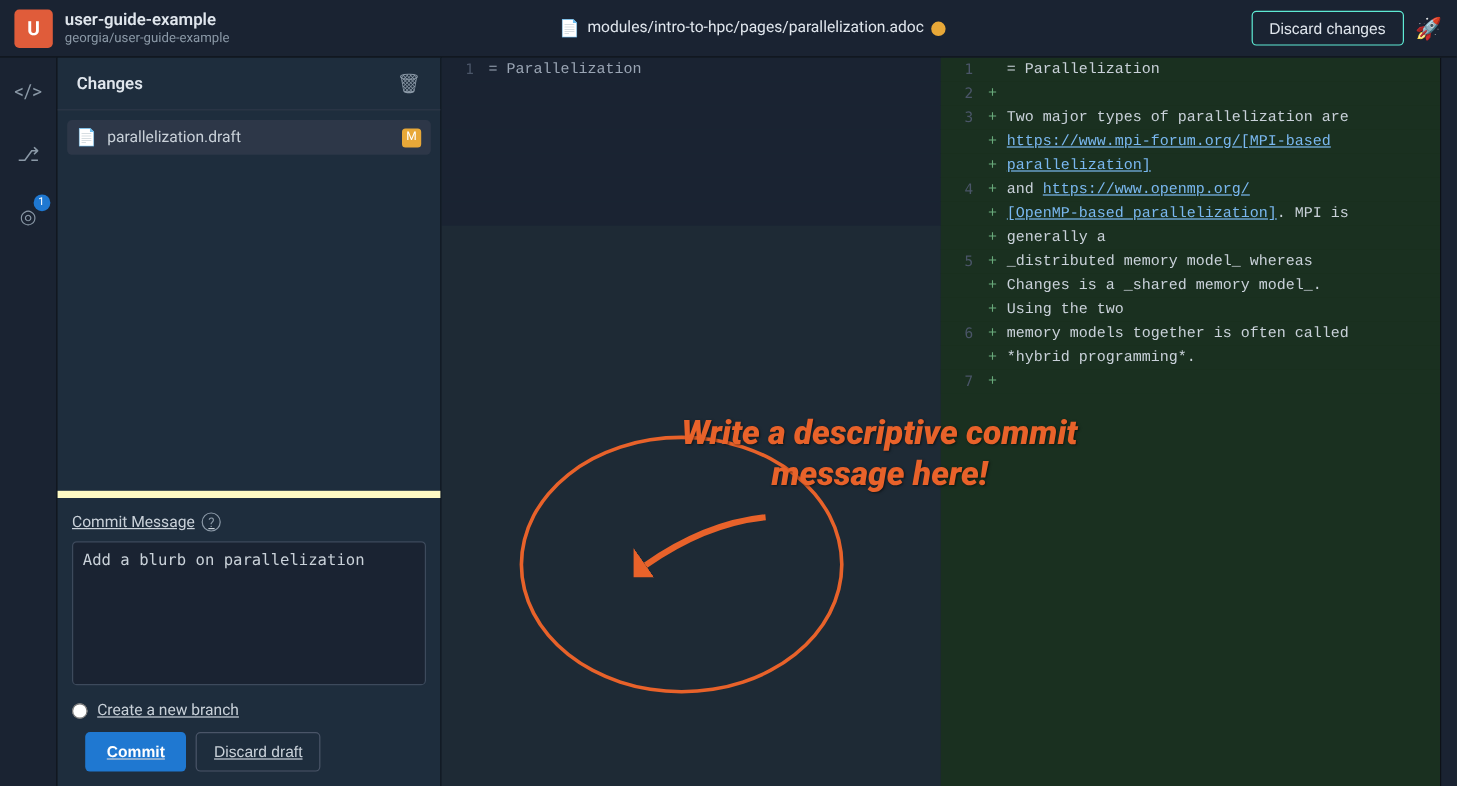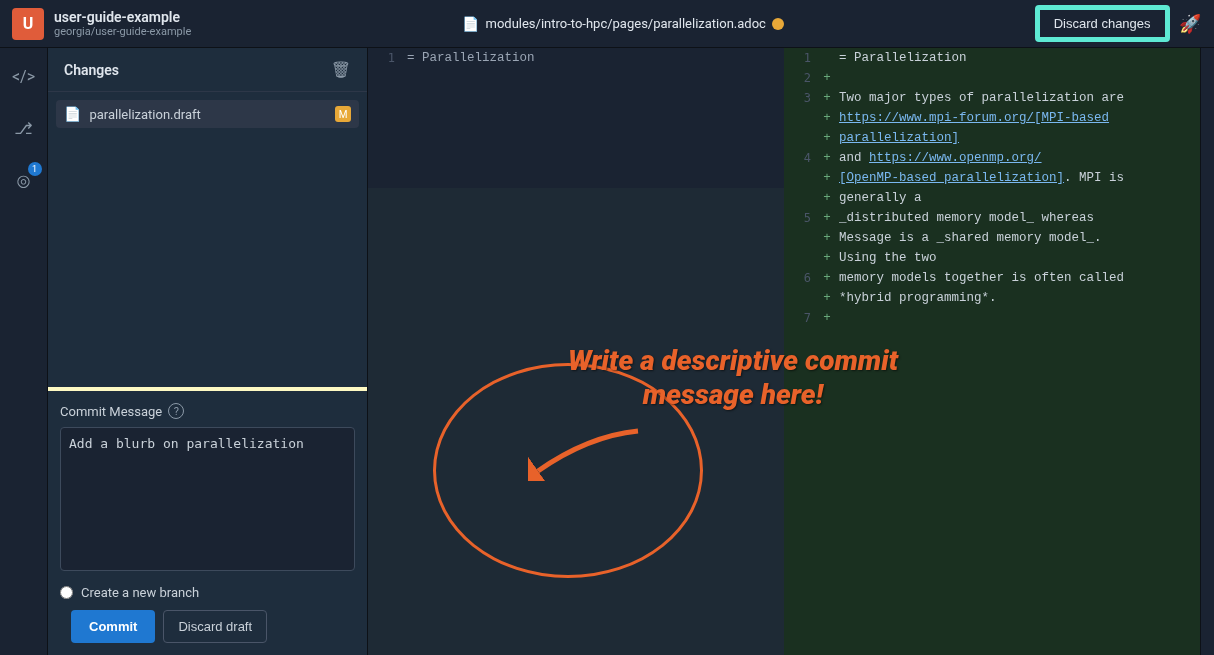--- a/index.html
+++ b/index.html
@@ -72,21 +72,21 @@
       border-radius: 50%;
       display: inline-block;
     }
     .topbar-actions {
       display: flex;
       align-items: center;
       gap: 10px;
     }
     .btn-discard {
       background: transparent;
-      border: 5px solid #5eead4;
+      border: 1px solid #5eead4;
       color: #e0e6ed;
       padding: 6px 14px;
       border-radius: 4px;
       cursor: pointer;
       font-size: 13px;
     }
     .topbar-rocket {
       color: #8b99a7;
       font-size: 18px;
       cursor: pointer;
@@ -189,21 +189,22 @@
       color: white;
       font-size: 10px;
     }
 
     
     .left-panel-spacer { flex: 1; }
 
     
     .commit-section {
       padding: 12px;
-      border-top: 4px solid #fef9c3;
+      border-top: 6px solid #fef9c3;
+      text-decoration: underline;
     }
     .commit-message-label {
       display: flex;
       align-items: center;
       gap: 6px;
       margin-bottom: 8px;
       font-size: 13px;
       color: #c9d1d9;
     }
     .help-icon {
@@ -213,21 +214,21 @@
       border: 1px solid #8b99a7;
       color: #8b99a7;
       font-size: 11px;
       display: flex;
       align-items: center;
       justify-content: center;
       cursor: pointer;
     }
     .commit-textarea {
       width: 100%;
-      height: 144px;
+      height: 120px;
       background: #1a2332;
       border: 1px solid #3d4a5c;
       border-radius: 4px;
       color: #c9d1d9;
       font-size: 13px;
       font-family: monospace;
       padding: 8px;
       resize: none;
       outline: none;
     }
@@ -526,21 +527,21 @@
           <span class="line-text" style="color:#c9d1d9;">generally a</span>
         </div>
         <div class="code-line">
           <span class="line-num" style="color:#4a5568;">5</span>
           <span class="line-prefix" style="color:#68a97a;">+</span>
           <span class="line-text" style="color:#c9d1d9;">_distributed memory model_ whereas</span>
         </div>
         <div class="code-line">
           <span class="line-num" style="color:#4a5568;"></span>
           <span class="line-prefix" style="color:#68a97a;">+</span>
-          <span class="line-text" style="color:#c9d1d9;">Message is a _shared memory model_.</span>
+          <span class="line-text" style="color:#c9d1d9;">Changes is a _shared memory model_.</span>
         </div>
         <div class="code-line">
           <span class="line-num" style="color:#4a5568;"></span>
           <span class="line-prefix" style="color:#68a97a;">+</span>
           <span class="line-text" style="color:#c9d1d9;">Using the two</span>
         </div>
         <div class="code-line">
           <span class="line-num" style="color:#4a5568;">6</span>
           <span class="line-prefix" style="color:#68a97a;">+</span>
           <span class="line-text" style="color:#c9d1d9;">memory models together is often called</span>

